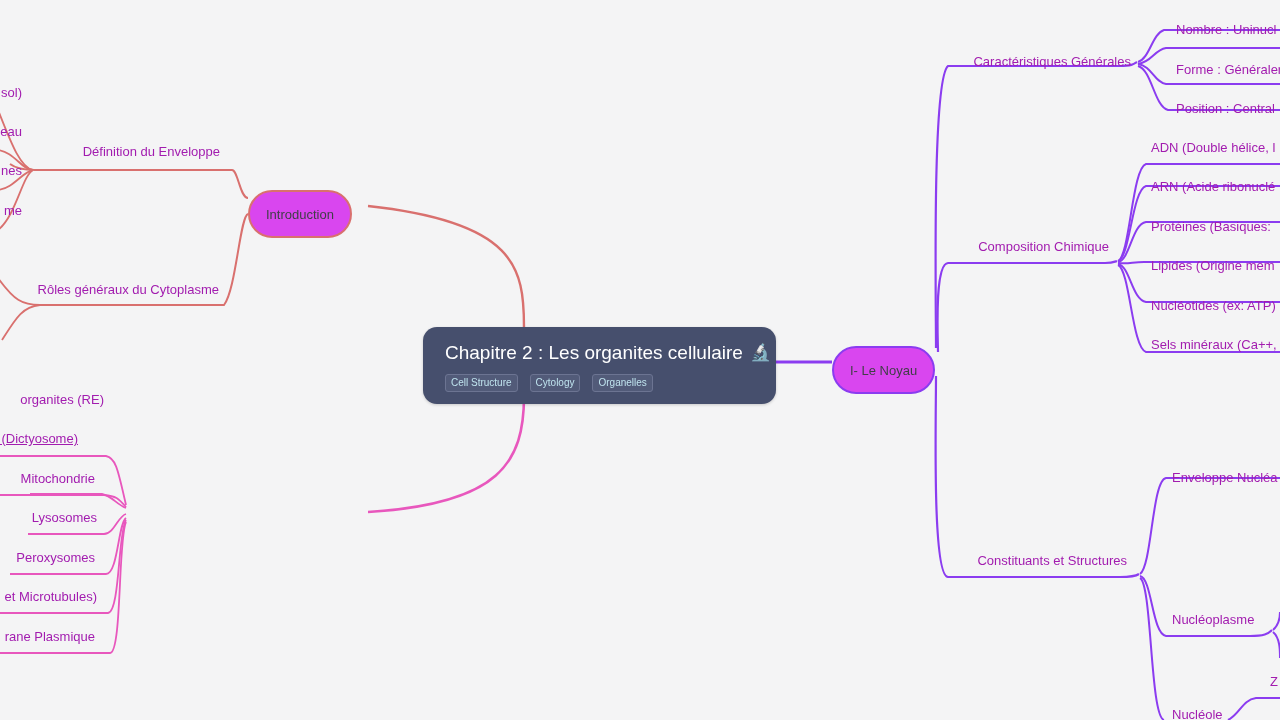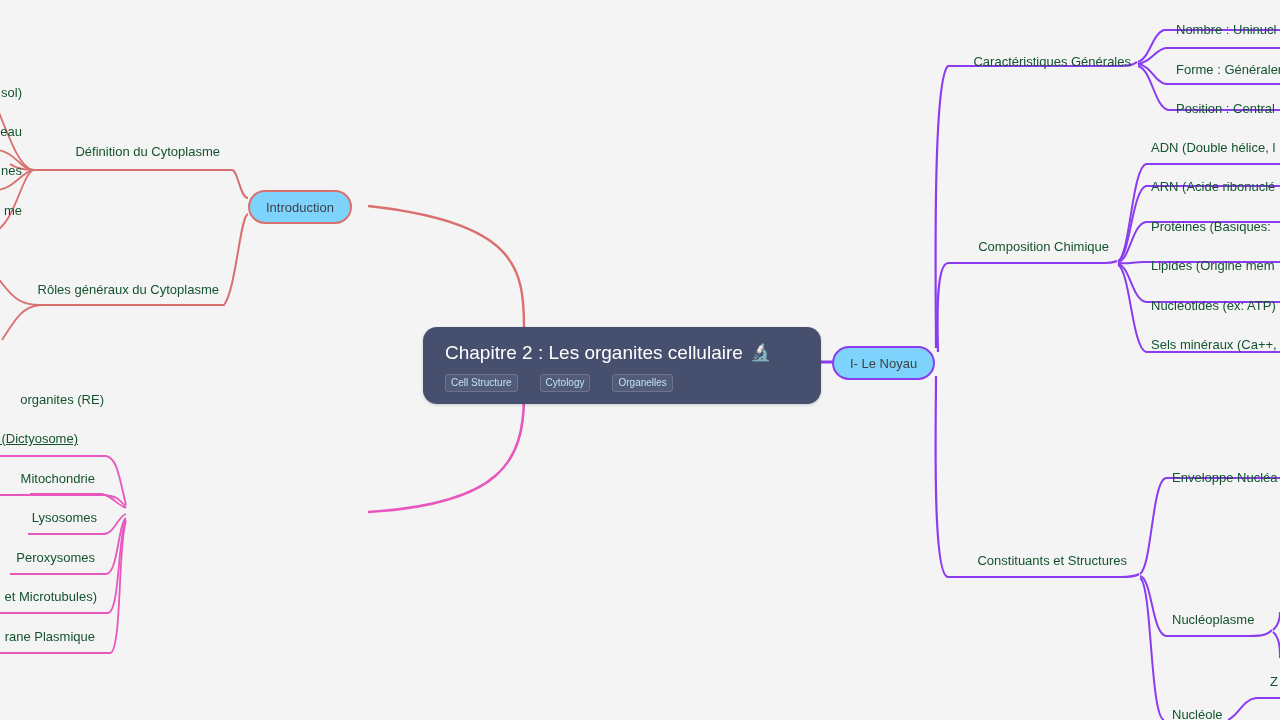--- a/index.html
+++ b/index.html
@@ -20,50 +20,50 @@
     border-radius:14px;
     padding:14px 22px 12px 22px;
     display:flex;flex-direction:column;align-items:flex-start;
     box-shadow:0 1px 3px rgba(0,0,0,.18);
   }
   .root-title{
     color:#ffffff;font-size:19px;line-height:24px;font-weight:400;
     white-space:nowrap;display:flex;align-items:center;gap:8px;
   }
   .root-emoji{font-size:17px;}
-  .root-tags{display:flex;gap:22px;margin-top:9px;}
+  .root-tags{display:flex;gap:12px;margin-top:9px;}
   .root-tag{
     background:#525b79;
     color:#bfe3ee;
     border:1px solid #6c7492;
     border-radius:3px;
     font-size:10px;line-height:13px;
     padding:1px 5px 2px 5px;
     white-space:nowrap;
   }
 
   
   .pill{
     position:absolute;box-sizing:border-box;
-    background:#7dd3fc;
+    background:#d946ef;
     border-radius:999px;
     border:2px solid #cc6f6f;
     display:flex;align-items:center;justify-content:center;
     font-size:13px;color:#3f3f46;white-space:nowrap;
-    padding:0 16px;height:34px;
+    padding:0 16px;height:48px;
   }
   .pill.red{border-color:#d9706e;}
   .pill.pink{border-color:#e857bd;}
   .pill.purple{border-color:#8b3cf0;}
 
   
   .lbl{
     position:absolute;
     font-size:13px;line-height:16px;
-    color:#14532d;
+    color:#a21caf;
     white-space:nowrap;
   }
   .lbl.r{transform:translateY(-50%);}            
   .lbl.l{transform:translate(-100%,-50%);}       
 </style>
 </head>
 <body>
 
 <div id="canvas">
 
@@ -120,38 +120,38 @@
 
     <path d="M 1140,574 C 1152,566 1152,480 1166,478 L 1280,478" stroke="#8b3cf0" stroke-width="2"></path>
     <path d="M 1140,576 C 1152,578 1152,634 1166,636 L 1250,636" stroke="#8b3cf0" stroke-width="2"></path>
     <path d="M 1250,636 C 1264,636 1268,634 1272,630" stroke="#8b3cf0" stroke-width="2"></path>
     <path d="M 1273,630 C 1280,624 1280,616 1280,612" stroke="#8b3cf0" stroke-width="2"></path>
     <path d="M 1273,632 C 1280,638 1280,650 1280,658" stroke="#8b3cf0" stroke-width="2"></path>
     <path d="M 1140,578 C 1152,584 1150,716 1164,720" stroke="#8b3cf0" stroke-width="2"></path>
     <path d="M 1228,720 C 1240,714 1242,700 1256,698 L 1280,698" stroke="#8b3cf0" stroke-width="2"></path>
   </svg>
 
-  <div class="root-node" style="left:423px;top:327px;width:398px;">
+  <div class="root-node" style="left:423px;top:327px;width:353px;">
     <div class="root-title">
       <span>Chapitre 2 : Les organites cellulaire</span>
       <span class="root-emoji">🔬</span>
     </div>
     <div class="root-tags">
       <span class="root-tag">Cell Structure</span>
       <span class="root-tag">Cytology</span>
       <span class="root-tag">Organelles</span>
     </div>
   </div>
 
   <div class="pill red" style="left:248px;top:190px;">Introduction</div>
 
 
   <div class="pill purple" style="left:832px;top:346px;">I- Le Noyau</div>
 
-  <div class="lbl l" style="left:220px;top:152px;">Définition du Cytoplasme</div>
+  <div class="lbl l" style="left:220px;top:152px;">Définition du Enveloppe</div>
 
   <div class="lbl l" style="left:22px;top:93px;">sol)</div>
   <div class="lbl l" style="left:22px;top:132px;">eau</div>
   <div class="lbl l" style="left:22px;top:171px;">nes</div>
   <div class="lbl l" style="left:22px;top:211px;">me</div>
 
   <div class="lbl l" style="left:219px;top:290px;">Rôles généraux du Cytoplasme</div>
 
   <div class="lbl l" style="left:104px;top:400px;">organites (RE)</div>
   <div class="lbl l" style="left:78px;top:439px;text-decoration:underline;">gi (Dictyosome)</div>

